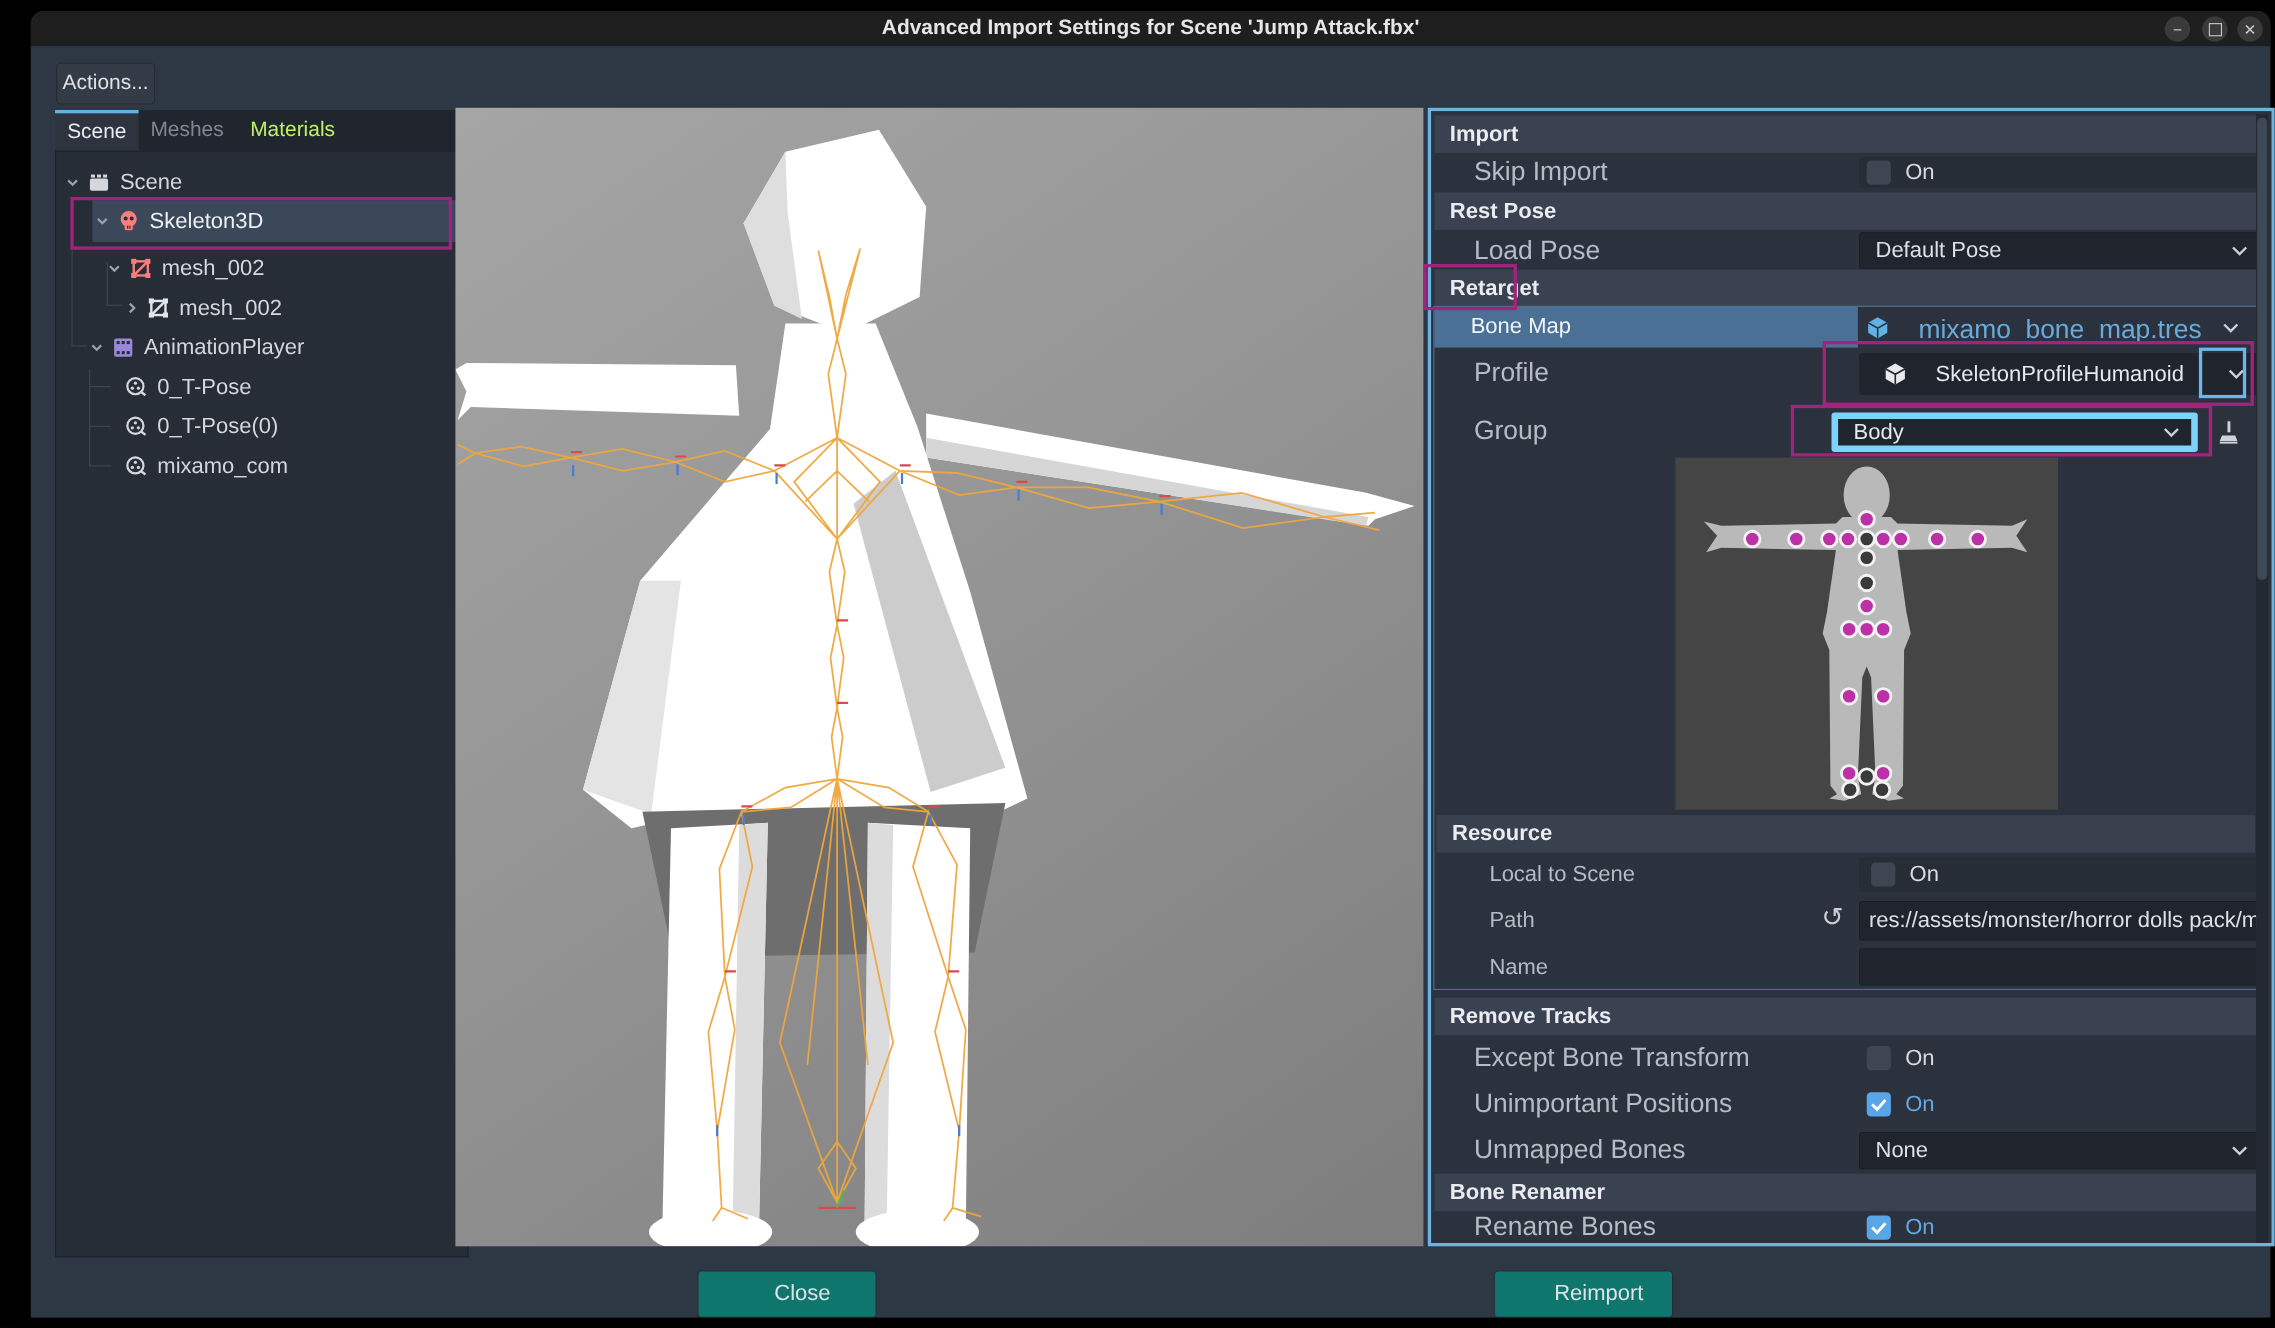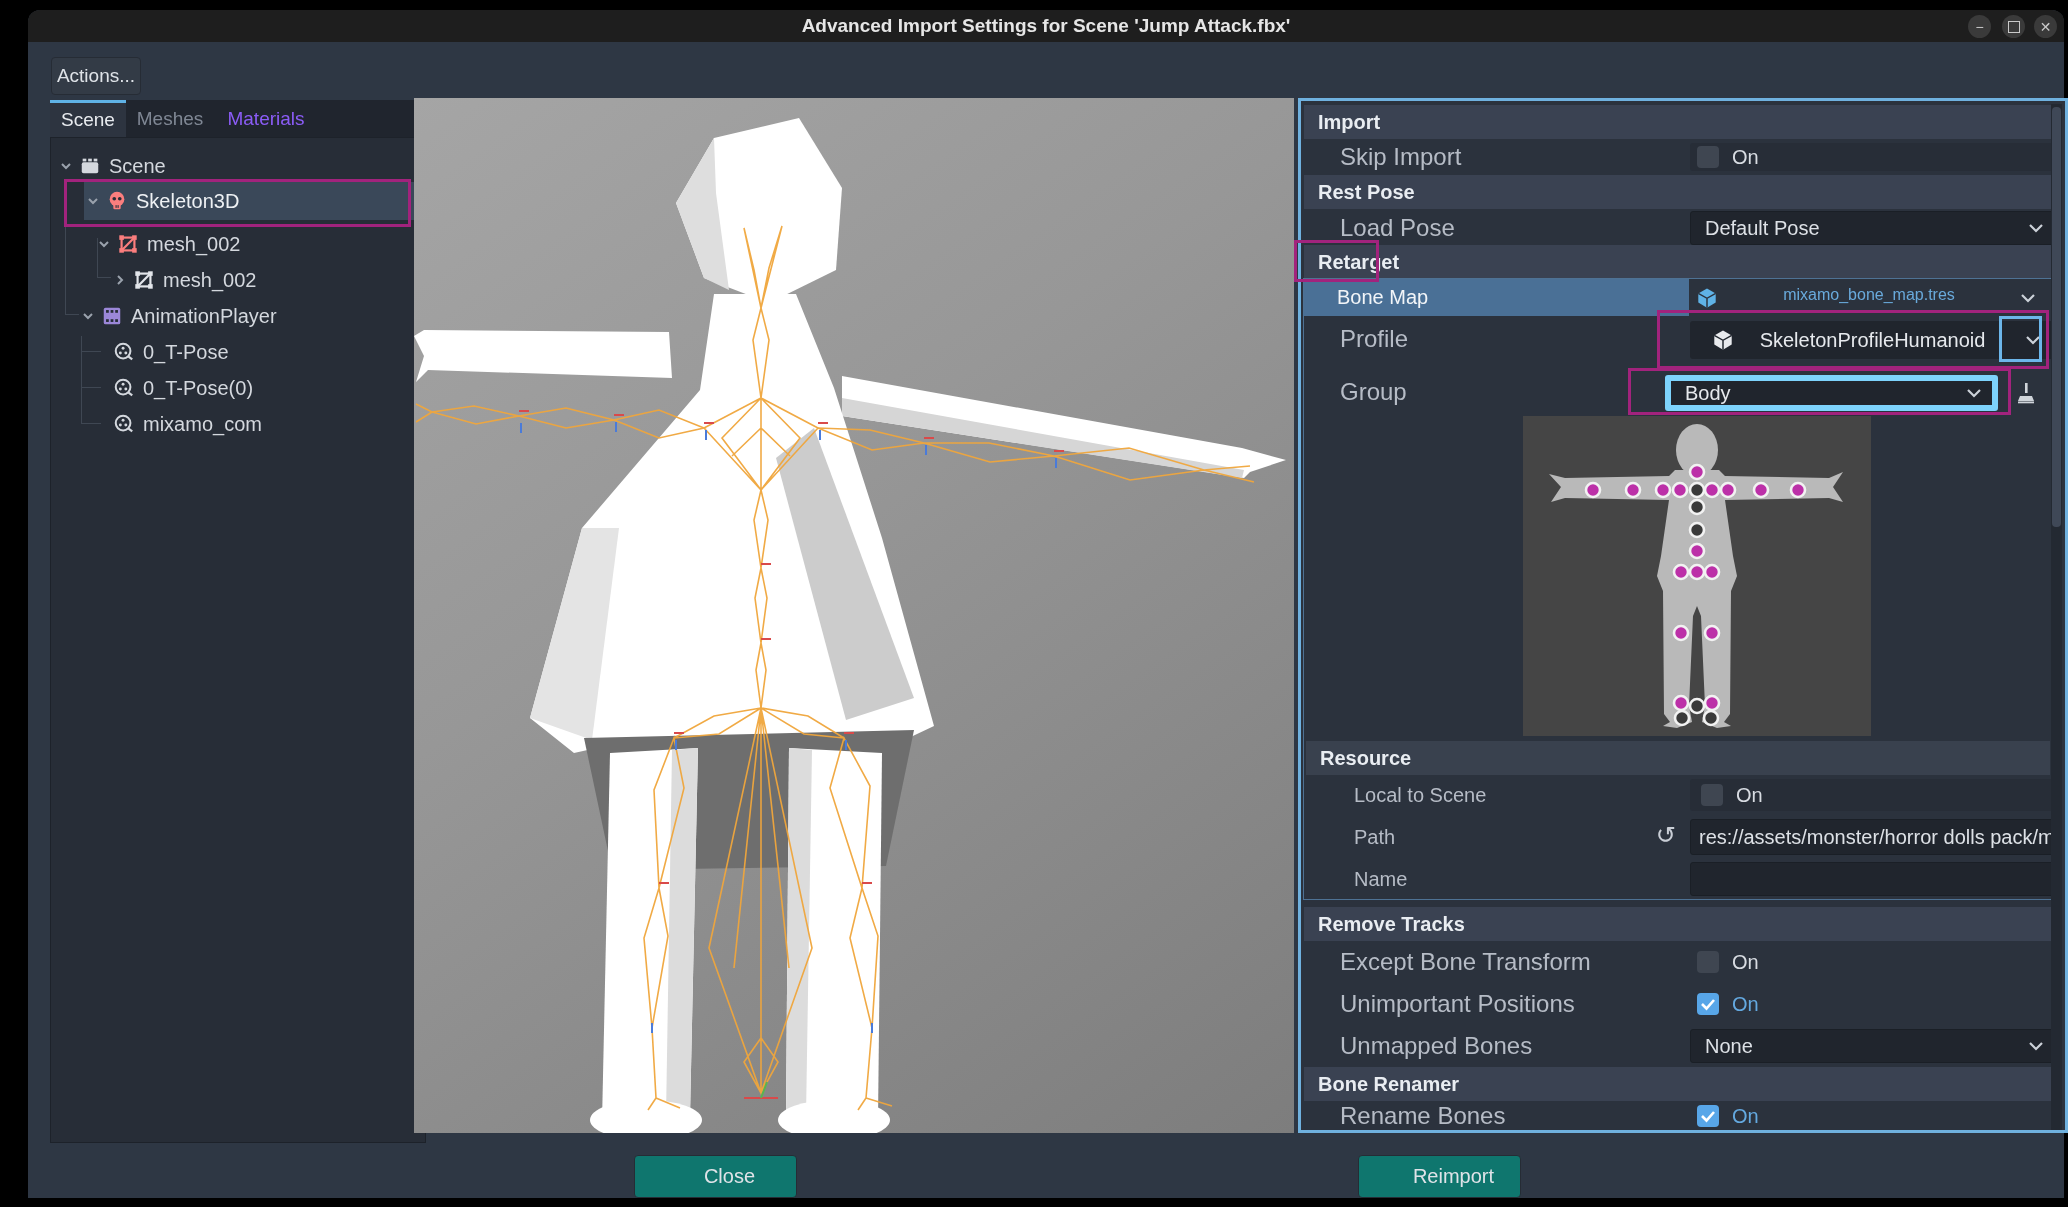--- a/index.html
+++ b/index.html
@@ -14,21 +14,21 @@
          color:#e6e6e6;font-size:19px;font-weight:bold;}
   .winbtn{position:absolute;top:5px;width:23px;height:23px;border-radius:50%;background:#3a3a3a;color:#c9c9c9;
           display:flex;align-items:center;justify-content:center;font-size:14px;line-height:1;}
   
   #actions-btn{position:absolute;left:23px;top:47px;width:88px;height:36px;background:#333b46;border:1px solid #262c35;
                border-radius:4px;color:#dfe3e8;font-size:19px;display:flex;align-items:center;justify-content:center;}
   #tabstrip{position:absolute;left:22px;top:90px;width:376px;height:37px;background:#20252e;}
   .tab{position:absolute;top:0;height:37px;display:flex;align-items:center;justify-content:center;font-size:19px;}
   #tab-scene{left:0;width:76px;background:#2d3440;color:#e8ebef;border-top:3px solid #5fb2e6;box-sizing:border-box;}
   #tab-meshes{left:76px;width:88px;color:#7f8794;}
-  #tab-materials{left:164px;width:104px;color:#8b5cf6;align-items:center;}
+  #tab-materials{left:164px;width:104px;color:#bef264;align-items:center;}
   #treepanel{position:absolute;left:22px;top:127px;width:376px;height:1006px;background:#272d37;border:1px solid #1d222a;box-sizing:border-box;}
   .trow{position:absolute;left:0;width:100%;height:36px;display:flex;align-items:center;color:#d4d8de;font-size:20px;}
   .trow .chev{width:14px;height:14px;flex:0 0 14px;margin-right:6px;}
   .ticon{width:22px;height:22px;margin-right:8px;flex:0 0 22px;}
   #tree-selected-bg{position:absolute;left:33px;top:44px;width:336px;height:38px;background:#3a4859;}
   .guide{position:absolute;background:#3f4753;}
   
   #viewport{position:absolute;left:402px;top:98px;width:880px;height:1035px;
             background:linear-gradient(145deg,#a5a5a5 0%,#979797 40%,#7d7d7d 100%);overflow:hidden;}
   
@@ -323,21 +323,21 @@
     <div id="subpanel"></div>
 
     <div id="bonemap-cell">
       <span>Bone Map</span>
     </div>
     <div class="irow" style="top:178px;height:37px;">
       <svg class="abs" style="left:392px;top:8px;" width="22" height="22" viewBox="0 0 24 24">
         <path d="M12 1.5 L21.5 7 V17 L12 22.5 L2.5 17 V7 Z" fill="#5fb2e6"></path>
         <path d="M2.5 7 L12 12.3 L21.5 7 M12 12.3 V22.5" stroke="#2b323d" stroke-width="1.6" fill="none"></path>
       </svg>
-      <span class="abs" style="left:440px;width:250px;top:7px;text-align:center;color:#69aadc;font-size:16px;">mixamo_bone_map.tres</span>
+      <span class="abs" style="left:440px;width:250px;top:7px;text-align:center;color:#69aadc;font-size:24px;">mixamo_bone_map.tres</span>
       <svg class="abs" style="left:716px;top:14px;" width="16" height="10" viewBox="0 0 16 10">
           <polyline points="2,2 8,8 14,2" fill="none" stroke="#ccd2d9" stroke-width="2.2"></polyline>
         </svg>
     </div>
 
     <div class="irow" style="top:216px;height:44px;">
       <span class="plabel">Profile</span>
       <div class="abs" style="left:386px;top:4px;width:365px;height:38px;background:#20252d;border-radius:3px;">
         <svg class="abs" style="left:22px;top:8px;" width="22" height="22" viewBox="0 0 24 24">
           <path d="M12 1.5 L21.5 7 V17 L12 22.5 L2.5 17 V7 Z" fill="#e8eaed"></path>

